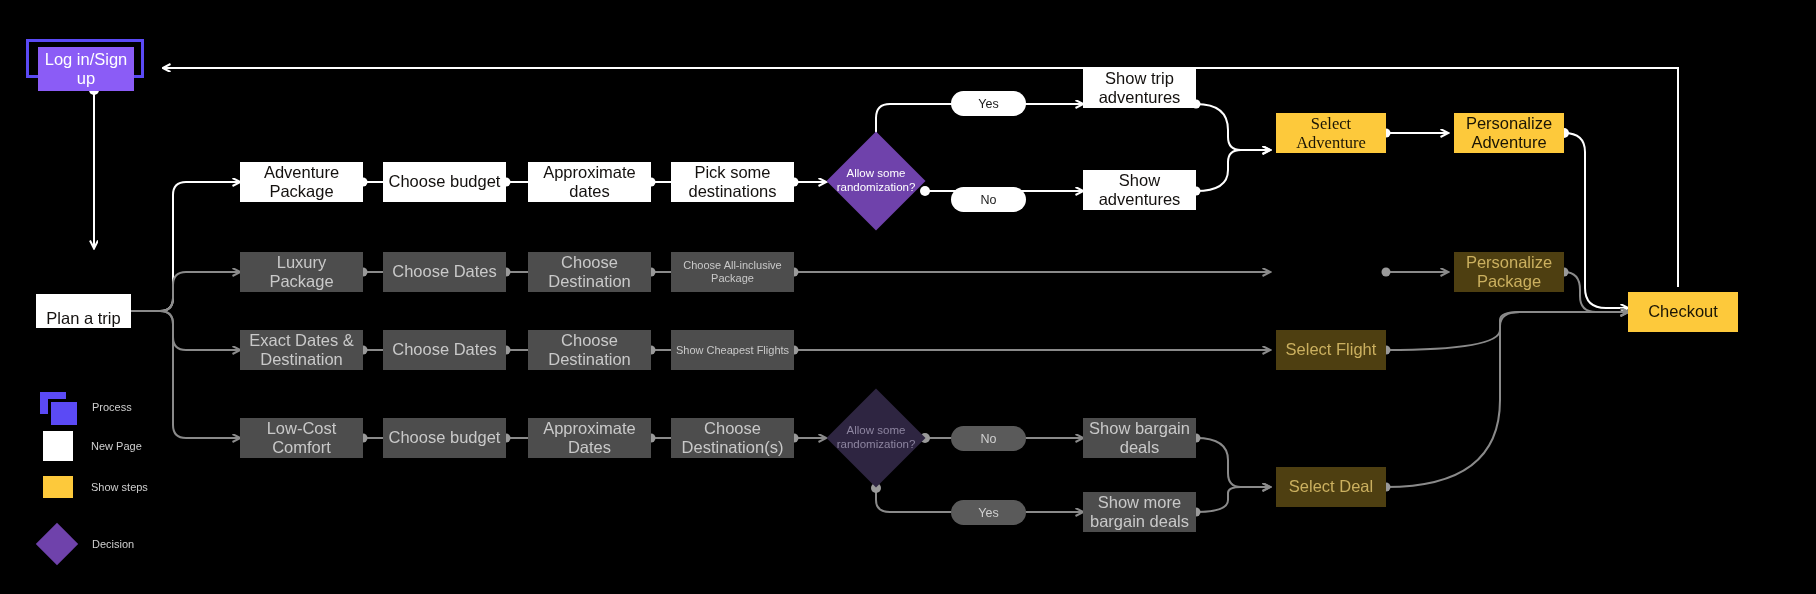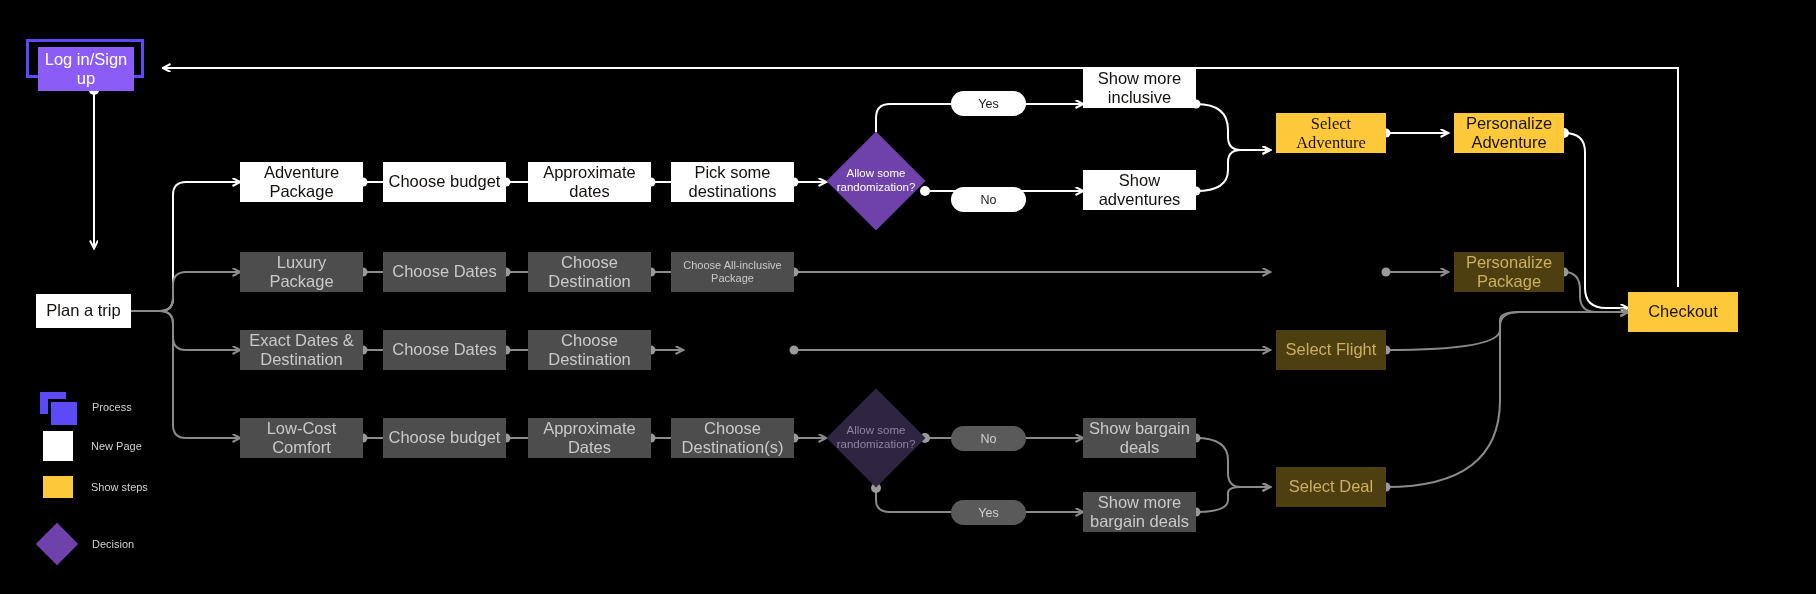--- a/index.html
+++ b/index.html
@@ -161,21 +161,21 @@
       <path d="M1386,487 Q1500,487 1500,400 L1500,326 Q1500,312 1520,312 L1628,312" marker-end="url(#ard)"></path>
       <circle cx="1386" cy="487" r="4.5" fill="#9a9a9a" stroke="none"></circle>
     </g>
   </svg>
 
   <div class="selbox" style="left:26px;top:39px;width:112px;height:33px;"></div>
   <div class="node n-purple" style="left:38px;top:47px;width:96px;height:44px;">
     <span>Log in/Sign up</span>
   </div>
 
-  <div class="node n-white" style="left:36px;top:294px;width:95px;height:34px;">
+  <div class="node n-white" style="left:36px;top:294px;width:95px;height:34px;align-items:flex-end;">
     <span>Plan a trip</span>
   </div>
 
   <div class="node n-white" style="left:240px;top:162px;width:123px;height:40px;">
     <span>Adventure Package</span>
   </div>
   <div class="node n-white" style="left:383px;top:162px;width:123px;height:40px;">
     <span>Choose budget</span>
   </div>
   <div class="node n-white" style="left:528px;top:162px;width:123px;height:40px;">
@@ -191,21 +191,21 @@
   </div>
 
   <div class="pill" style="left:951px;top:91px;width:75px;height:25px;">
     <span>Yes</span>
   </div>
   <div class="pill" style="left:951px;top:187px;width:75px;height:25px;">
     <span>No</span>
   </div>
 
   <div class="node n-white" style="left:1083px;top:68px;width:113px;height:40px;">
-    <span>Show more inclusive</span>
+    <span>Show trip adventures</span>
   </div>
   <div class="node n-white" style="left:1083px;top:170px;width:113px;height:40px;justify-content:center;">
     <span>Show adventures</span>
   </div>
 
   <div class="node n-yellow" style="left:1276px;top:113px;width:110px;height:40px;font-family:Liberation Serif, serif;">
     <span>Select Adventure</span>
   </div>
   <div class="node n-yellow" style="left:1454px;top:113px;width:110px;height:40px;">
     <span>Personalize Adventure</span>
@@ -228,20 +228,23 @@
   </div>
 
   <div class="node n-white dim" style="left:240px;top:330px;width:123px;height:40px;">
     <span>Exact Dates &amp; Destination</span>
   </div>
   <div class="node n-white dim" style="left:383px;top:330px;width:123px;height:40px;">
     <span>Choose Dates</span>
   </div>
   <div class="node n-white dim" style="left:528px;top:330px;width:123px;height:40px;">
     <span>Choose Destination</span>
+  </div>
+  <div class="node n-white dim small" style="left:671px;top:330px;width:123px;height:40px;">
+    <span>Show Cheapest Flights</span>
   </div>
   <div class="node n-yellow dim" style="left:1276px;top:330px;width:110px;height:40px;">
     <span>Select Flight</span>
   </div>
 
   <div class="node n-white dim" style="left:240px;top:418px;width:123px;height:40px;">
     <span>Low-Cost Comfort</span>
   </div>
   <div class="node n-white dim" style="left:383px;top:418px;width:123px;height:40px;">
     <span>Choose budget</span>

